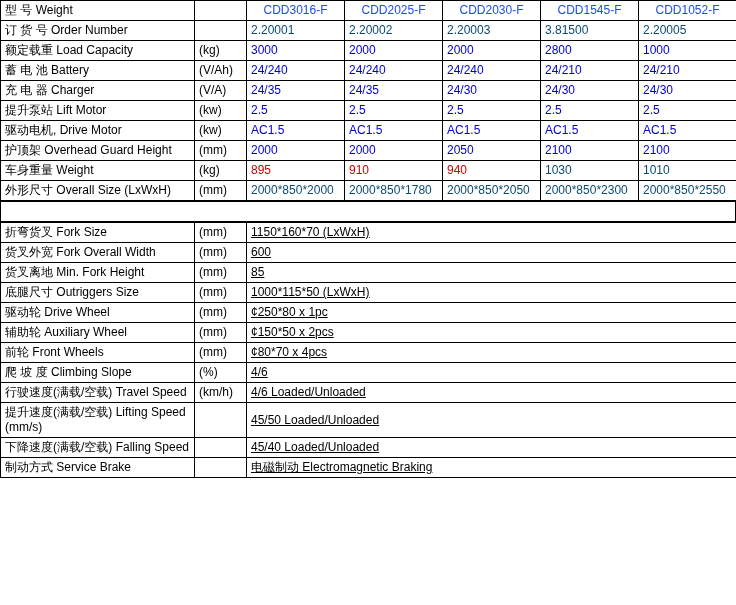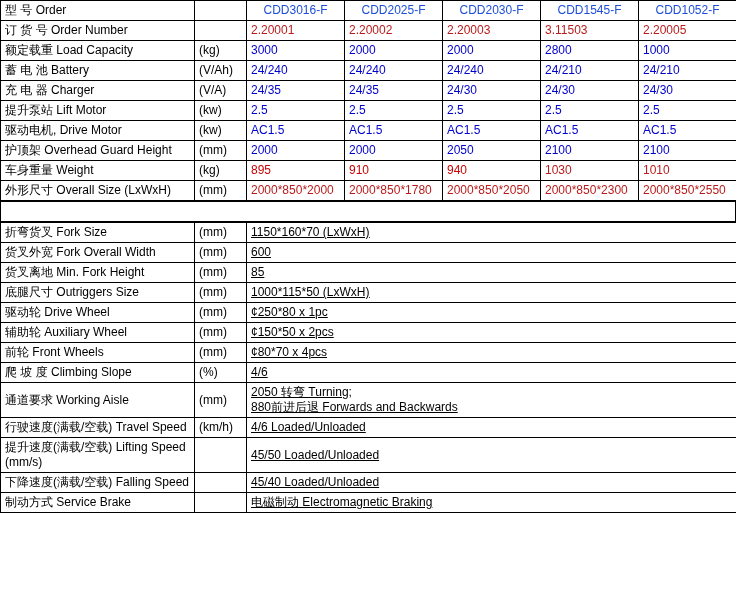--- a/index.html
+++ b/index.html
@@ -47,21 +47,21 @@
   td.unit {
     text-align: left;
     padding-right: 6px;
   }
   td.val {
     text-align: left;
     padding-left: 6px;
     color: #0000cc;
   }
   td.val.black {
-    color: #b91c1c;
+    color: #0c4a6e;
   }
   td.val.red {
     color: #cc0000;
   }
   td.header-val {
     color: #1d4ed8;
     text-align: center;
     font-weight: normal;
   }
   td.wide {
@@ -92,36 +92,36 @@
       <col class="c-label">
         <col class="c-unit">
       <col class="c-val">
         <col class="c-val">
         <col class="c-val">
         <col class="c-val">
         <col class="c-val">
     </colgroup>
     <tbody>
       <tr>
-        <td class="label">型  号 Order</td>
+        <td class="label">型  号 Weight</td>
         <td class="unit"></td>
         <td class="header-val">CDD3016-F</td>
         <td class="header-val">CDD2025-F</td>
         <td class="header-val">CDD2030-F</td>
         <td class="header-val">CDD1545-F</td>
         <td class="header-val">CDD1052-F</td>
       </tr>
 
       <tr>
         <td class="label">订 货 号 Order Number</td>
         <td class="unit"></td>
         <td class="val black">2.20001</td>
         <td class="val black">2.20002</td>
         <td class="val black">2.20003</td>
-        <td class="val black">3.11503</td>
+        <td class="val black">3.81500</td>
         <td class="val black">2.20005</td>
       </tr>
 
       <tr>
         <td class="label">额定载重 Load Capacity</td>
         <td class="unit">(kg)</td>
         <td class="val">3000</td>
         <td class="val">2000</td>
         <td class="val">2000</td>
         <td class="val">2800</td>
@@ -250,28 +250,20 @@
         <td class="label">前轮 Front Wheels</td>
         <td class="unit">(mm)</td>
         <td class="wide">¢80*70 x 4pcs</td>
       </tr>
       <tr>
         <td class="label">爬 坡 度 Climbing Slope</td>
         <td class="unit">(%)</td>
         <td class="wide">4/6</td>
       </tr>
       <tr>
-        <td class="label tall2 vtop">通道要求 Working Aisle</td>
-        <td class="unit tall2 vtop">(mm)</td>
-        <td class="wide tall2 vtop two-line">
-          <div>2050 转弯 Turning;</div>
-          <div>880前进后退 Forwards and Backwards</div>
-        </td>
-      </tr>
-      <tr>
         <td class="label">行驶速度(满载/空载) Travel Speed</td>
         <td class="unit">(km/h)</td>
         <td class="wide">4/6 Loaded/Unloaded</td>
       </tr>
       <tr>
         <td class="label tall2 vtop labelwrap">
           <div>提升速度(满载/空载)  Lifting Speed</div>
           <div>(mm/s)</div>
         </td>
         <td class="unit tall2 vtop"></td>

